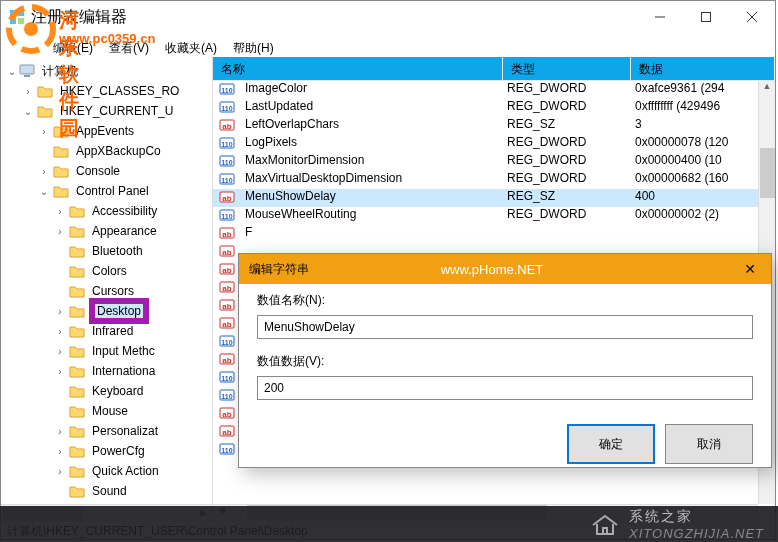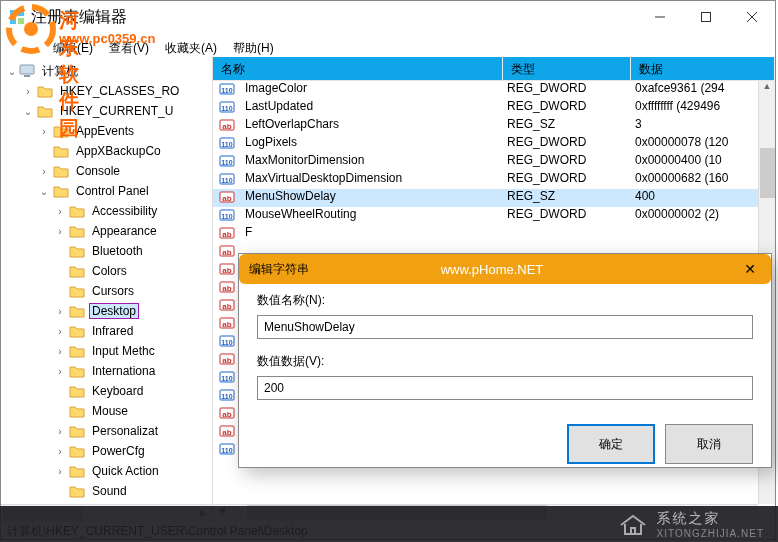--- a/index.html
+++ b/index.html
@@ -23,21 +23,21 @@
 
 .content { display: flex; height: calc(100% - 74px); }
 
 .tree-panel { width: 212px; border-right: 1px solid #ddd; overflow: hidden; position: relative; }
 .tree-scroll { overflow-y: auto; height: calc(100% - 17px); padding-top: 4px; }
 .tree-item { display: flex; align-items: center; height: 20px; padding-left: 4px; white-space: nowrap; }
 .tree-item .ind { display: inline-block; }
 .tree-item .exp { width: 14px; text-align: center; color: #666; font-size: 10px; }
 .tree-item .folder { margin: 0 4px 0 2px; }
 .tree-item .label { padding: 1px 3px; }
-.tree-item.sel .label { background: #cce8ff; border: 1px solid #a21caf; padding: 0 2px; }
+.tree-item.sel .label { background: #cce8ff; border: 6px solid #a21caf; padding: 0 2px; }
 .tree-hscroll { height: 17px; background: #f0f0f0; border-top: 1px solid #ddd; display: flex; align-items: center; }
 .tree-hscroll .thumb { width: 80px; height: 15px; background: #ccc; margin-left: 2px; }
 .tree-hscroll .ar { width: 17px; text-align: center; color: #666; font-size: 9px; }
 
 .list-panel { flex: 1; position: relative; overflow: hidden; }
 .list-header { height: 24px; display: flex; border-bottom: 1px solid #e5e5e5; background: #0ea5e9; }
 .list-header .col { padding: 4px 8px; font-size: 12px; border-right: 1px solid #eee; }
 .col-name { width: 290px; }
 .col-type { width: 128px; }
 .col-data { flex: 1; }
@@ -53,34 +53,34 @@
 .list-vscroll { position: absolute; right: 0; top: 24px; bottom: 17px; width: 17px; background: #f0f0f0; border-left: 1px solid #ddd; }
 .list-vscroll .thumb { width: 15px; height: 50px; background: #ccc; margin: 50px auto 0; }
 .list-vscroll .ar { height: 17px; text-align: center; color: #666; font-size: 9px; }
 .list-hscroll { position: absolute; left: 0; right: 17px; bottom: 0; height: 17px; background: #f0f0f0; border-top: 1px solid #ddd; display: flex; }
 .list-hscroll .thumb { width: 300px; height: 15px; background: #ccc; margin-left: 17px; }
 .list-hscroll .ar { width: 17px; text-align: center; color: #666; font-size: 9px; }
 
 .statusbar { position: absolute; bottom: 0; left: 0; right: 0; height: 18px; border-top: 1px solid #ddd; padding: 1px 6px; font-size: 12px; background: #fff; }
 
 .dialog { position: absolute; top: 253px; left: 238px; width: 534px; height: 215px; background: #fff; border: 1px solid #888; box-shadow: 6px 6px 18px rgba(0,0,0,.25); z-index: 100; }
-.dlg-title { height: 30px; background: #f0a010; display: flex; align-items: center; padding-left: 10px; font-size: 12px; color: #000; border-radius: 6px; }
+.dlg-title { height: 30px; background: #f0a010; display: flex; align-items: center; padding-left: 10px; font-size: 12px; color: #000; }
 .dlg-title .tx { flex: 1; }
 .dlg-title .wm { color: #fff; font-size: 13px; margin-left: 6px; font-family: Arial; }
 .dlg-title .x { width: 42px; text-align: center; font-size: 14px; }
 .dlg-body { padding: 8px 18px 10px; }
 .dlg-label { font-size: 12px; margin-bottom: 6px; }
 .dlg-input { width: 100%; height: 24px; border: 1px solid #888; padding: 2px 6px; font-size: 12px; font-family: inherit; margin-bottom: 14px; }
 .dlg-btns { display: flex; justify-content: flex-end; gap: 10px; padding: 0 18px 14px; }
 .dlg-btn { width: 88px; height: 40px; border: 1px solid #888; background: #e1e1e1; font-size: 12px; }
 .dlg-btn.primary { border: 2px solid #0078d7; }
 
 .footer-wm { position: absolute; bottom: 0; left: 0; right: 0; height: 36px; background: rgba(30,30,35,.92); z-index: 200; display: flex; align-items: center; justify-content: flex-end; padding: 0 14px; gap: 8px; }
 .footer-wm .txt { color: #bbb; font-size: 14px; letter-spacing: 2px; }
-.footer-wm .sub { color: #888; font-size: 10px; letter-spacing: 1px; }
+.footer-wm .sub { color: #888; font-size: 13px; letter-spacing: 1px; font-style: italic; }
 
 svg { display: block; }
 </style>
 </head>
 <body>
 
 <div class="window">
 
   <div class="titlebar">
     <span class="icon">

